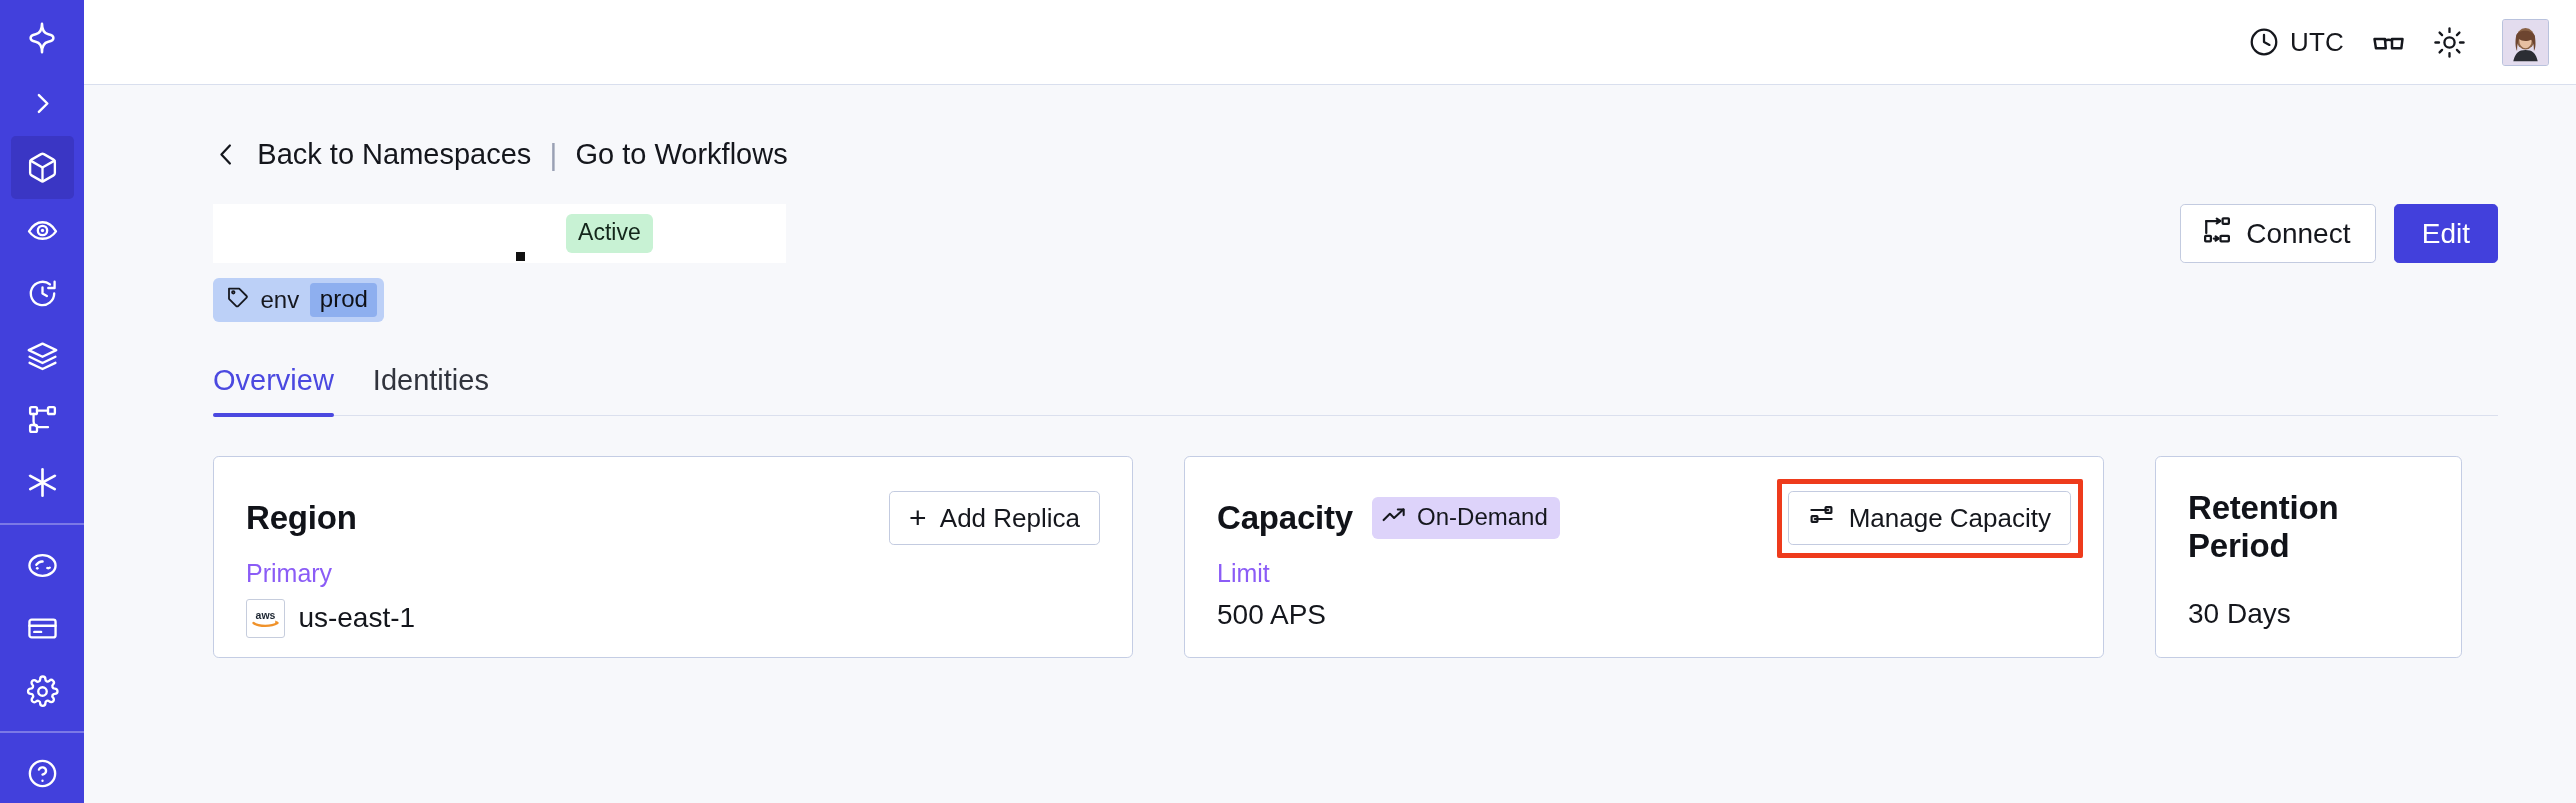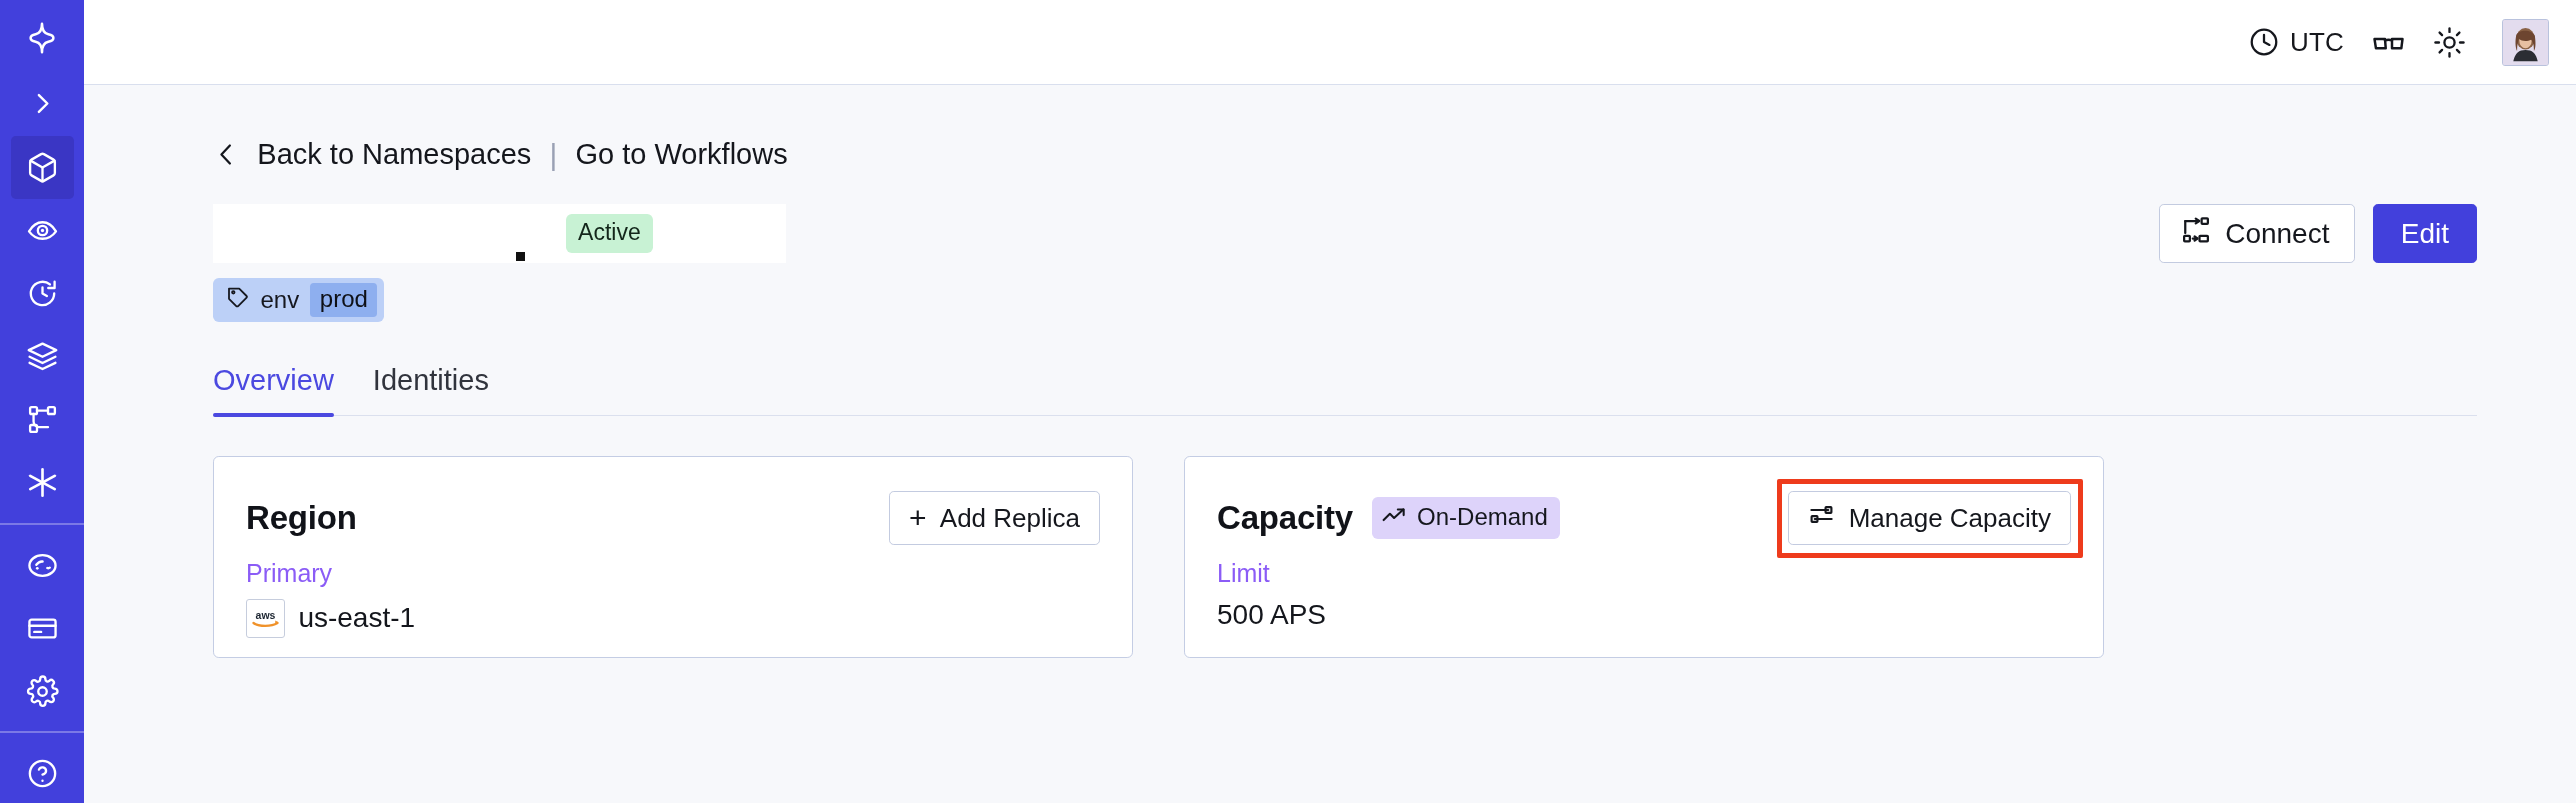--- a/index.html
+++ b/index.html
@@ -99,21 +99,21 @@
   
   #main {
     flex: 1 1 auto;
     background: #f7f8fb;
     padding: 0 0 0 0;
     position: relative;
     overflow: hidden;
   }
   .inner {
     padding-left: 129px;
-    padding-right: 99px;
+    padding-right: 78px;
   }
 
   
   #breadcrumb {
     display: flex;
     align-items: center;
     gap: 16.3px;
     padding-top: 52px;
     font-size: 29px;
     color: #14161c;
@@ -619,19 +619,25 @@
                   </span>
                   <span>Manage Capacity</span>
                 </button>
                 <div id="annotation-box"></div>
               </div>
             </div>
             <div class="card-sub">Limit</div>
             <div class="card-val">500 APS</div>
           </section>
 
+          <section class="card" id="card-retention">
+            <div class="card-head">
+              <div class="card-title">Retention Period</div>
+            </div>
+            <div class="retention-val">30 Days</div>
+          </section>
 
         </div>
       </div>
     </main>
   </div>
 </div>
 
 
 </body></html>

